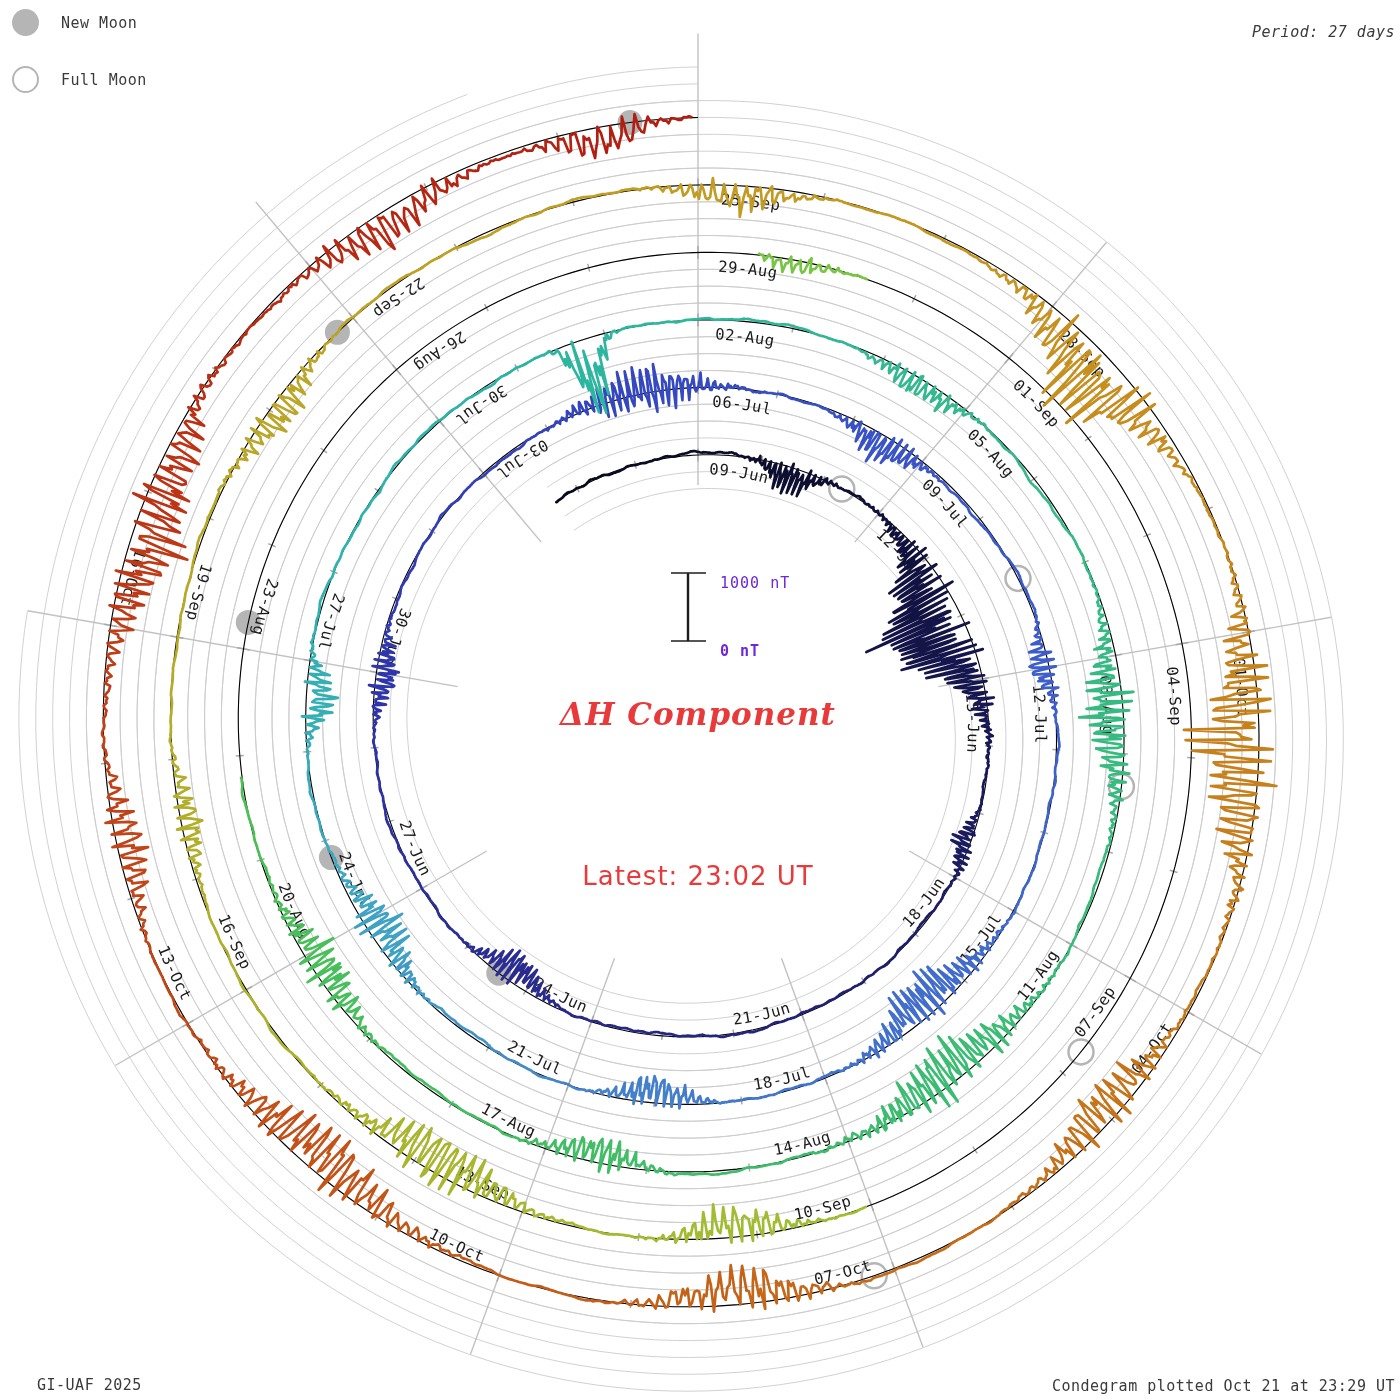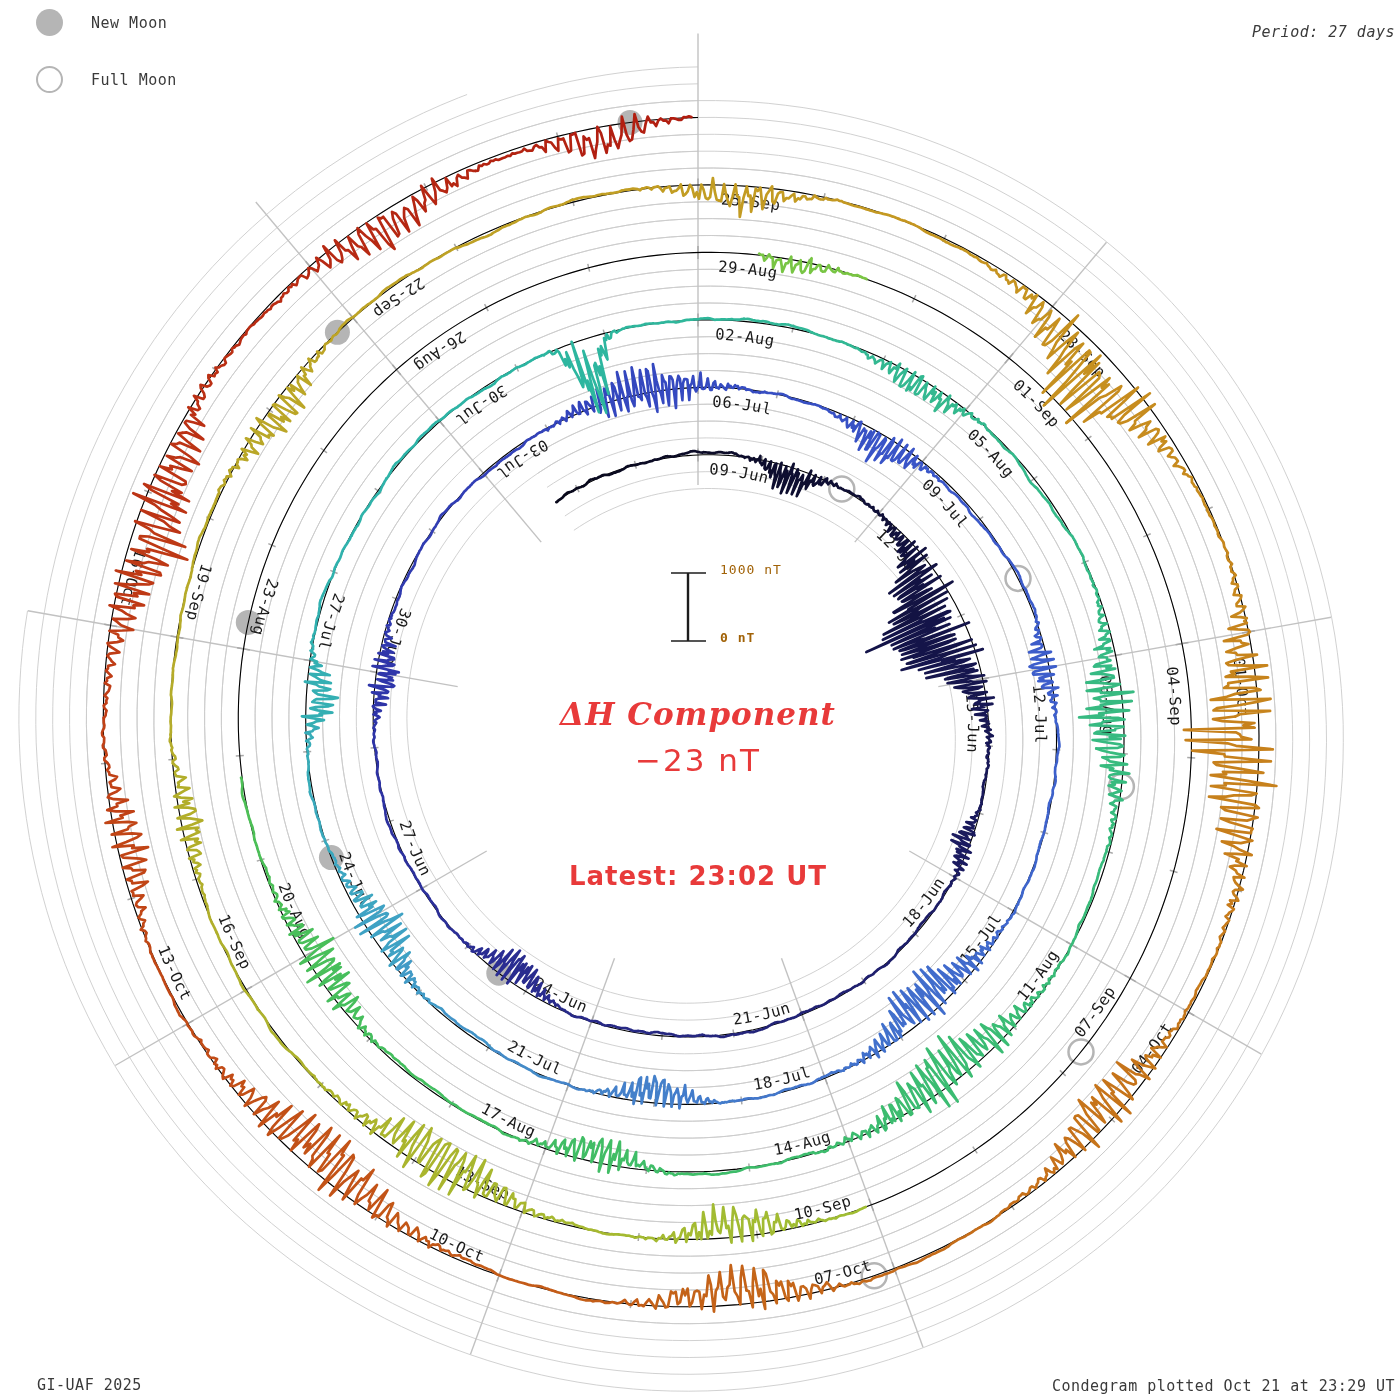--- a/index.html
+++ b/index.html
@@ -3,34 +3,34 @@
 <meta charset="utf-8">
 <style>
   html,body{margin:0;padding:0;background:#ffffff;}
   #stage{position:relative;width:1400px;height:1400px;background:#fff;overflow:hidden;
          font-family:"DejaVu Sans Mono", monospace;}
   #plot{position:absolute;left:0;top:0;}
   .corner{position:absolute;color:#3a3a3a;font-size:15px;letter-spacing:0.5px;white-space:nowrap;}
   #period-label{top:23px;right:5px;font-style:italic;}
   #credit-left{bottom:6px;left:5px;margin-left:32px;}
   #credit-right{bottom:5px;right:5px;}
-  .legend-row{position:absolute;left:36px;display:flex;align-items:center;gap:28px;}
+  .legend-row{position:absolute;left:12px;display:flex;align-items:center;gap:22px;}
   #legend-new{top:9px;}
   #legend-full{top:66px;}
   .moon-dot{width:27px;height:27px;border-radius:50%;}
   .moon-dot.filled{background:#b5b5b5;}
   .moon-dot.open{background:#fff;border:2.5px solid #b5b5b5;box-sizing:border-box;}
   .legend-text{color:#3a3a3a;font-size:15px;letter-spacing:0.5px;}
   #center-block{position:absolute;left:398px;top:698px;width:600px;text-align:center;color:#e83a3a;}
   .ctitle{font-family:"DejaVu Serif", serif;font-style:italic;font-weight:bold;
           font-size:31px;line-height:33px;letter-spacing:1px;}
   #center-value{font-family:"DejaVu Sans", sans-serif;font-size:31px;margin-top:11px;letter-spacing:2px;}
   #latest-block{position:absolute;left:398px;top:862px;width:600px;text-align:center;color:#e83a3a;
-                font-family:"DejaVu Sans", sans-serif;font-size:26px;line-height:28px;letter-spacing:1px;font-weight:bold;}
-  .scale-label{position:absolute;color:#a16207;font-size:13px;letter-spacing:1px;}
+                font-family:"DejaVu Sans", sans-serif;font-size:26px;line-height:28px;letter-spacing:1px;}
+  .scale-label{position:absolute;color:#6d28d9;font-size:15px;letter-spacing:1px;margin-top:12px;}
   #scale-top{left:720px;top:562px;}
   #scale-bottom{left:720px;top:630px;font-weight:bold;}
 </style>
 </head>
 <body>
 
 <div id="stage">
 
   <svg id="plot" width="1400" height="1400" viewBox="0 0 1400 1400">
       <g fill="none" stroke="#cccccc" stroke-width="0.9">
@@ -484,19 +484,18 @@
 
   <div class="corner" id="period-label">Period: 27 days</div>
   <div class="corner" id="credit-left">GI-UAF 2025</div>
   <div class="corner" id="credit-right">Condegram plotted Oct 21 at 23:29 UT</div>
 
   <div class="scale-label" id="scale-top">1000 nT</div>
   <div class="scale-label" id="scale-bottom">0 nT</div>
 
   <div id="center-block">
     <div class="ctitle">ΔH Component</div>
-    <div id="center-value">−23 nT</div>
   </div>
   <div id="latest-block">
     <div>Latest: 23:02 UT</div>
   </div>
 
 </div>
 
 </body></html>

